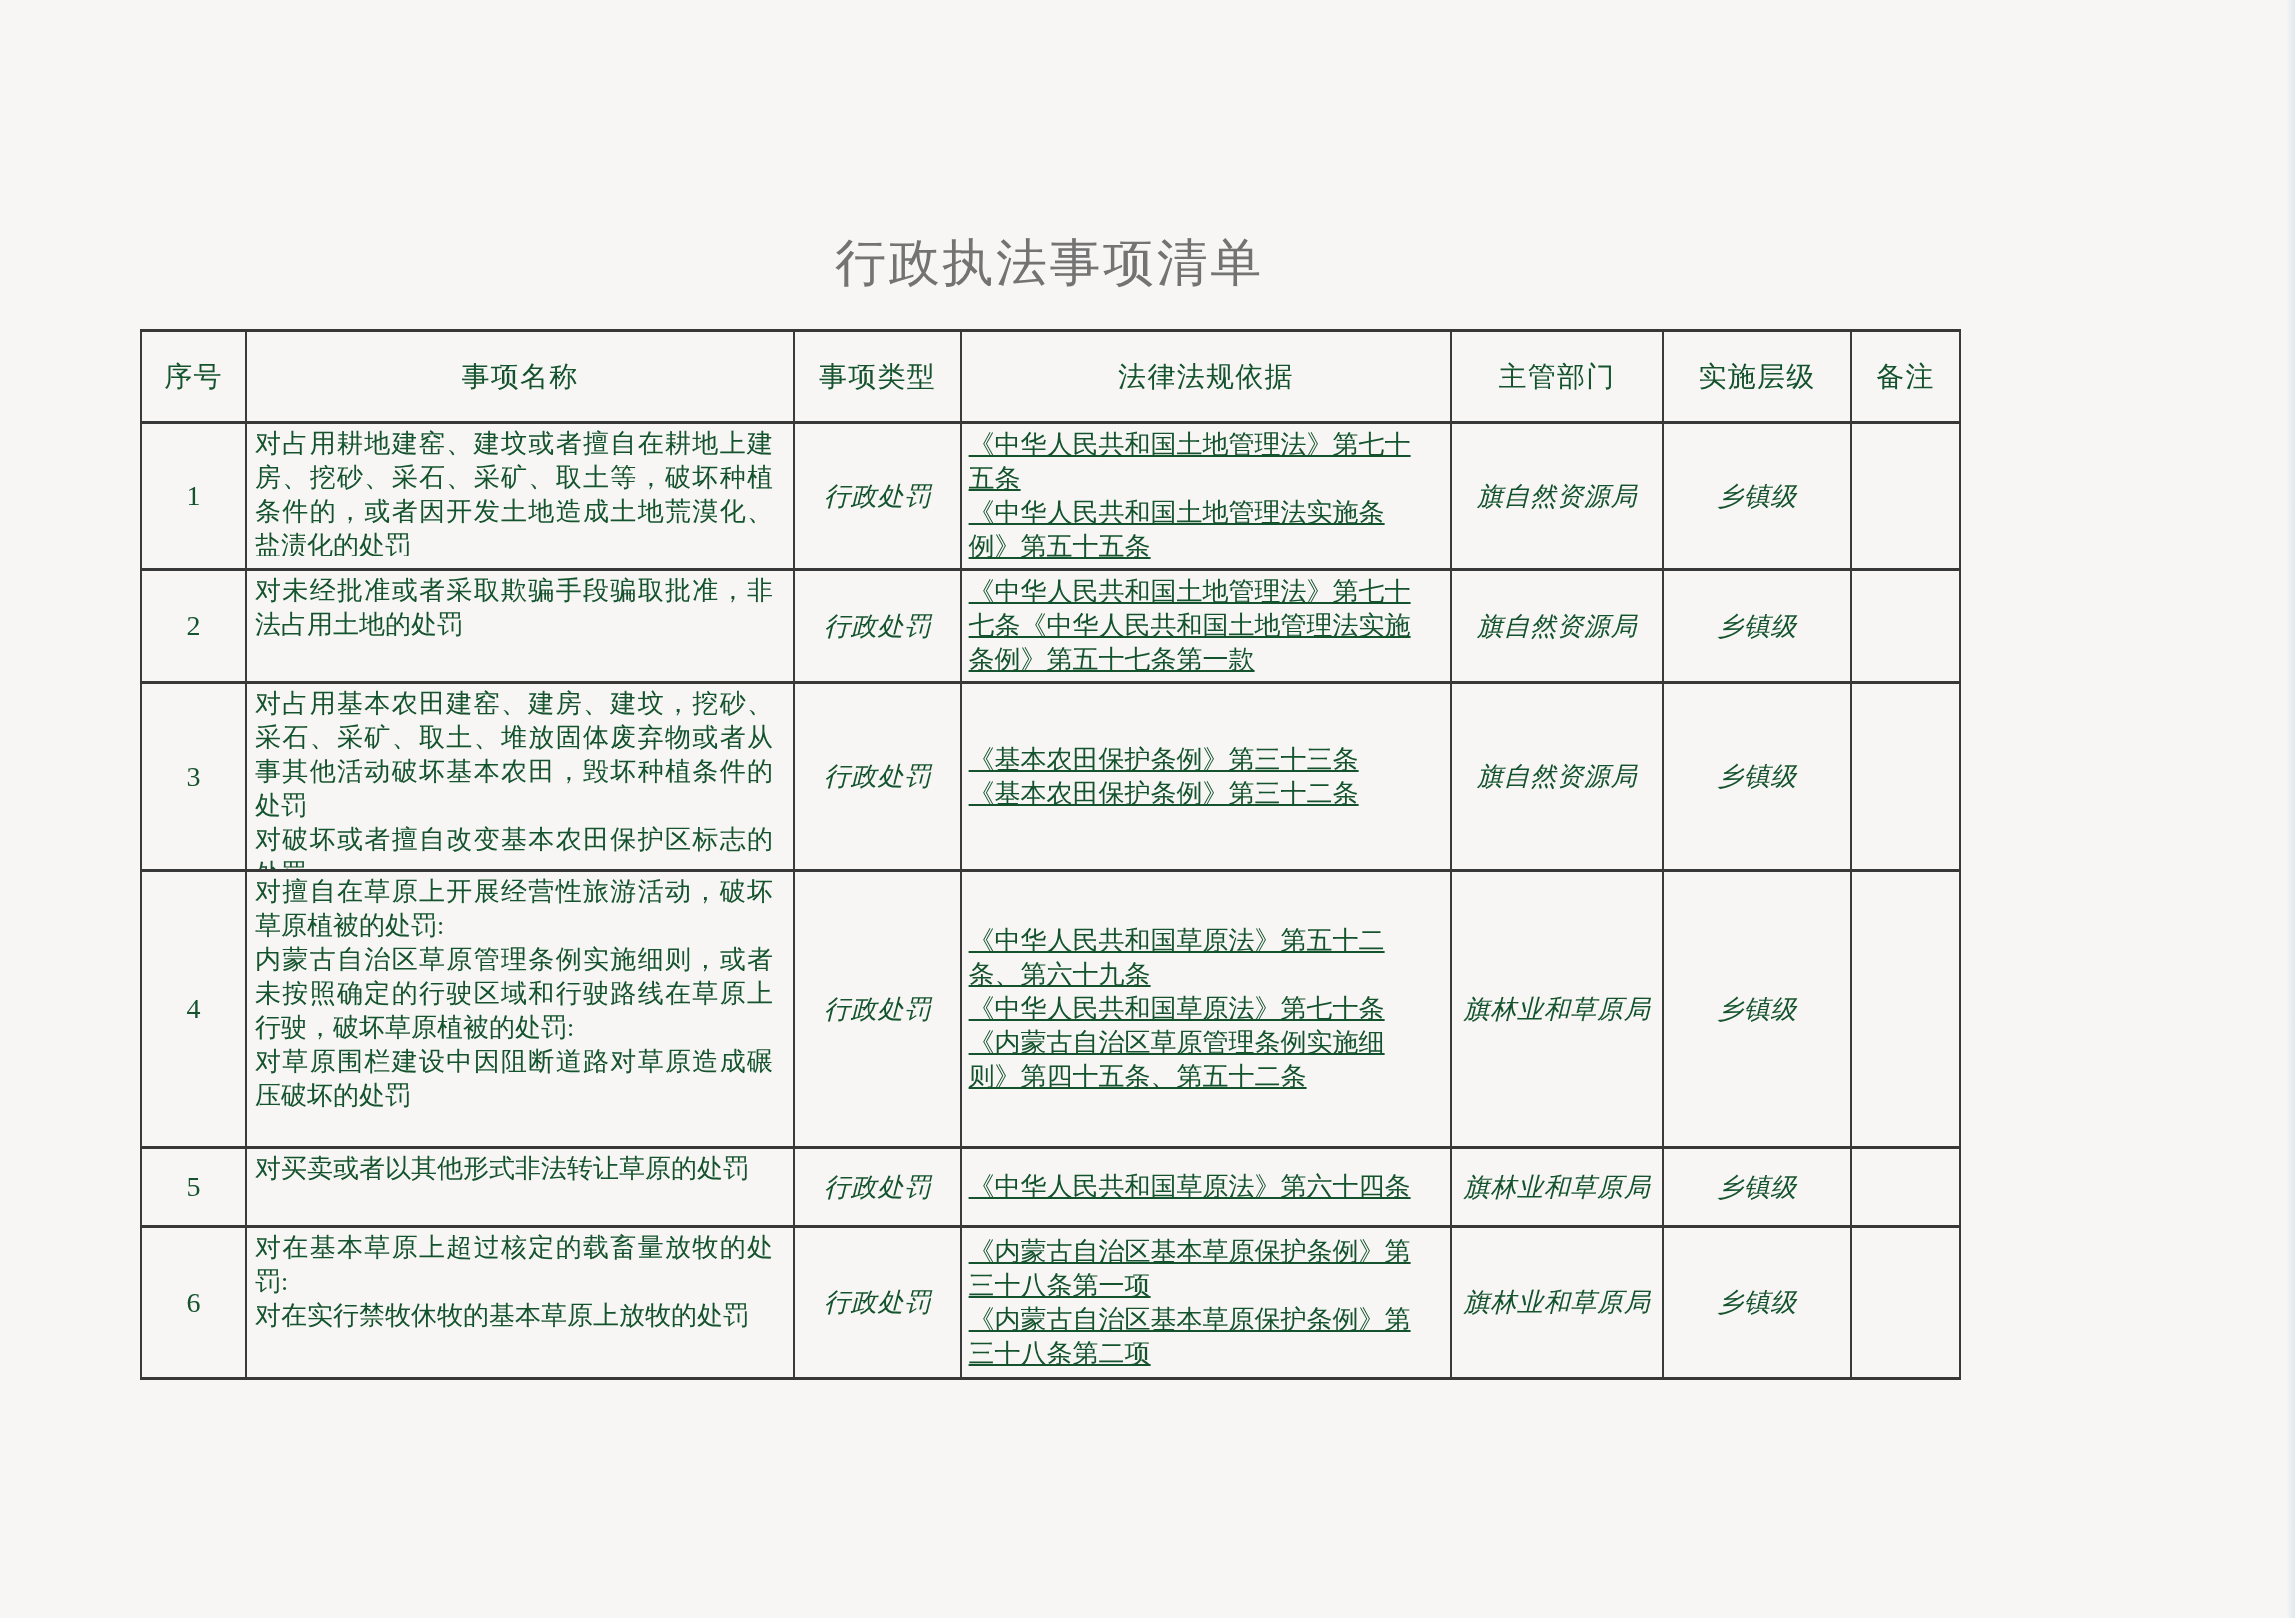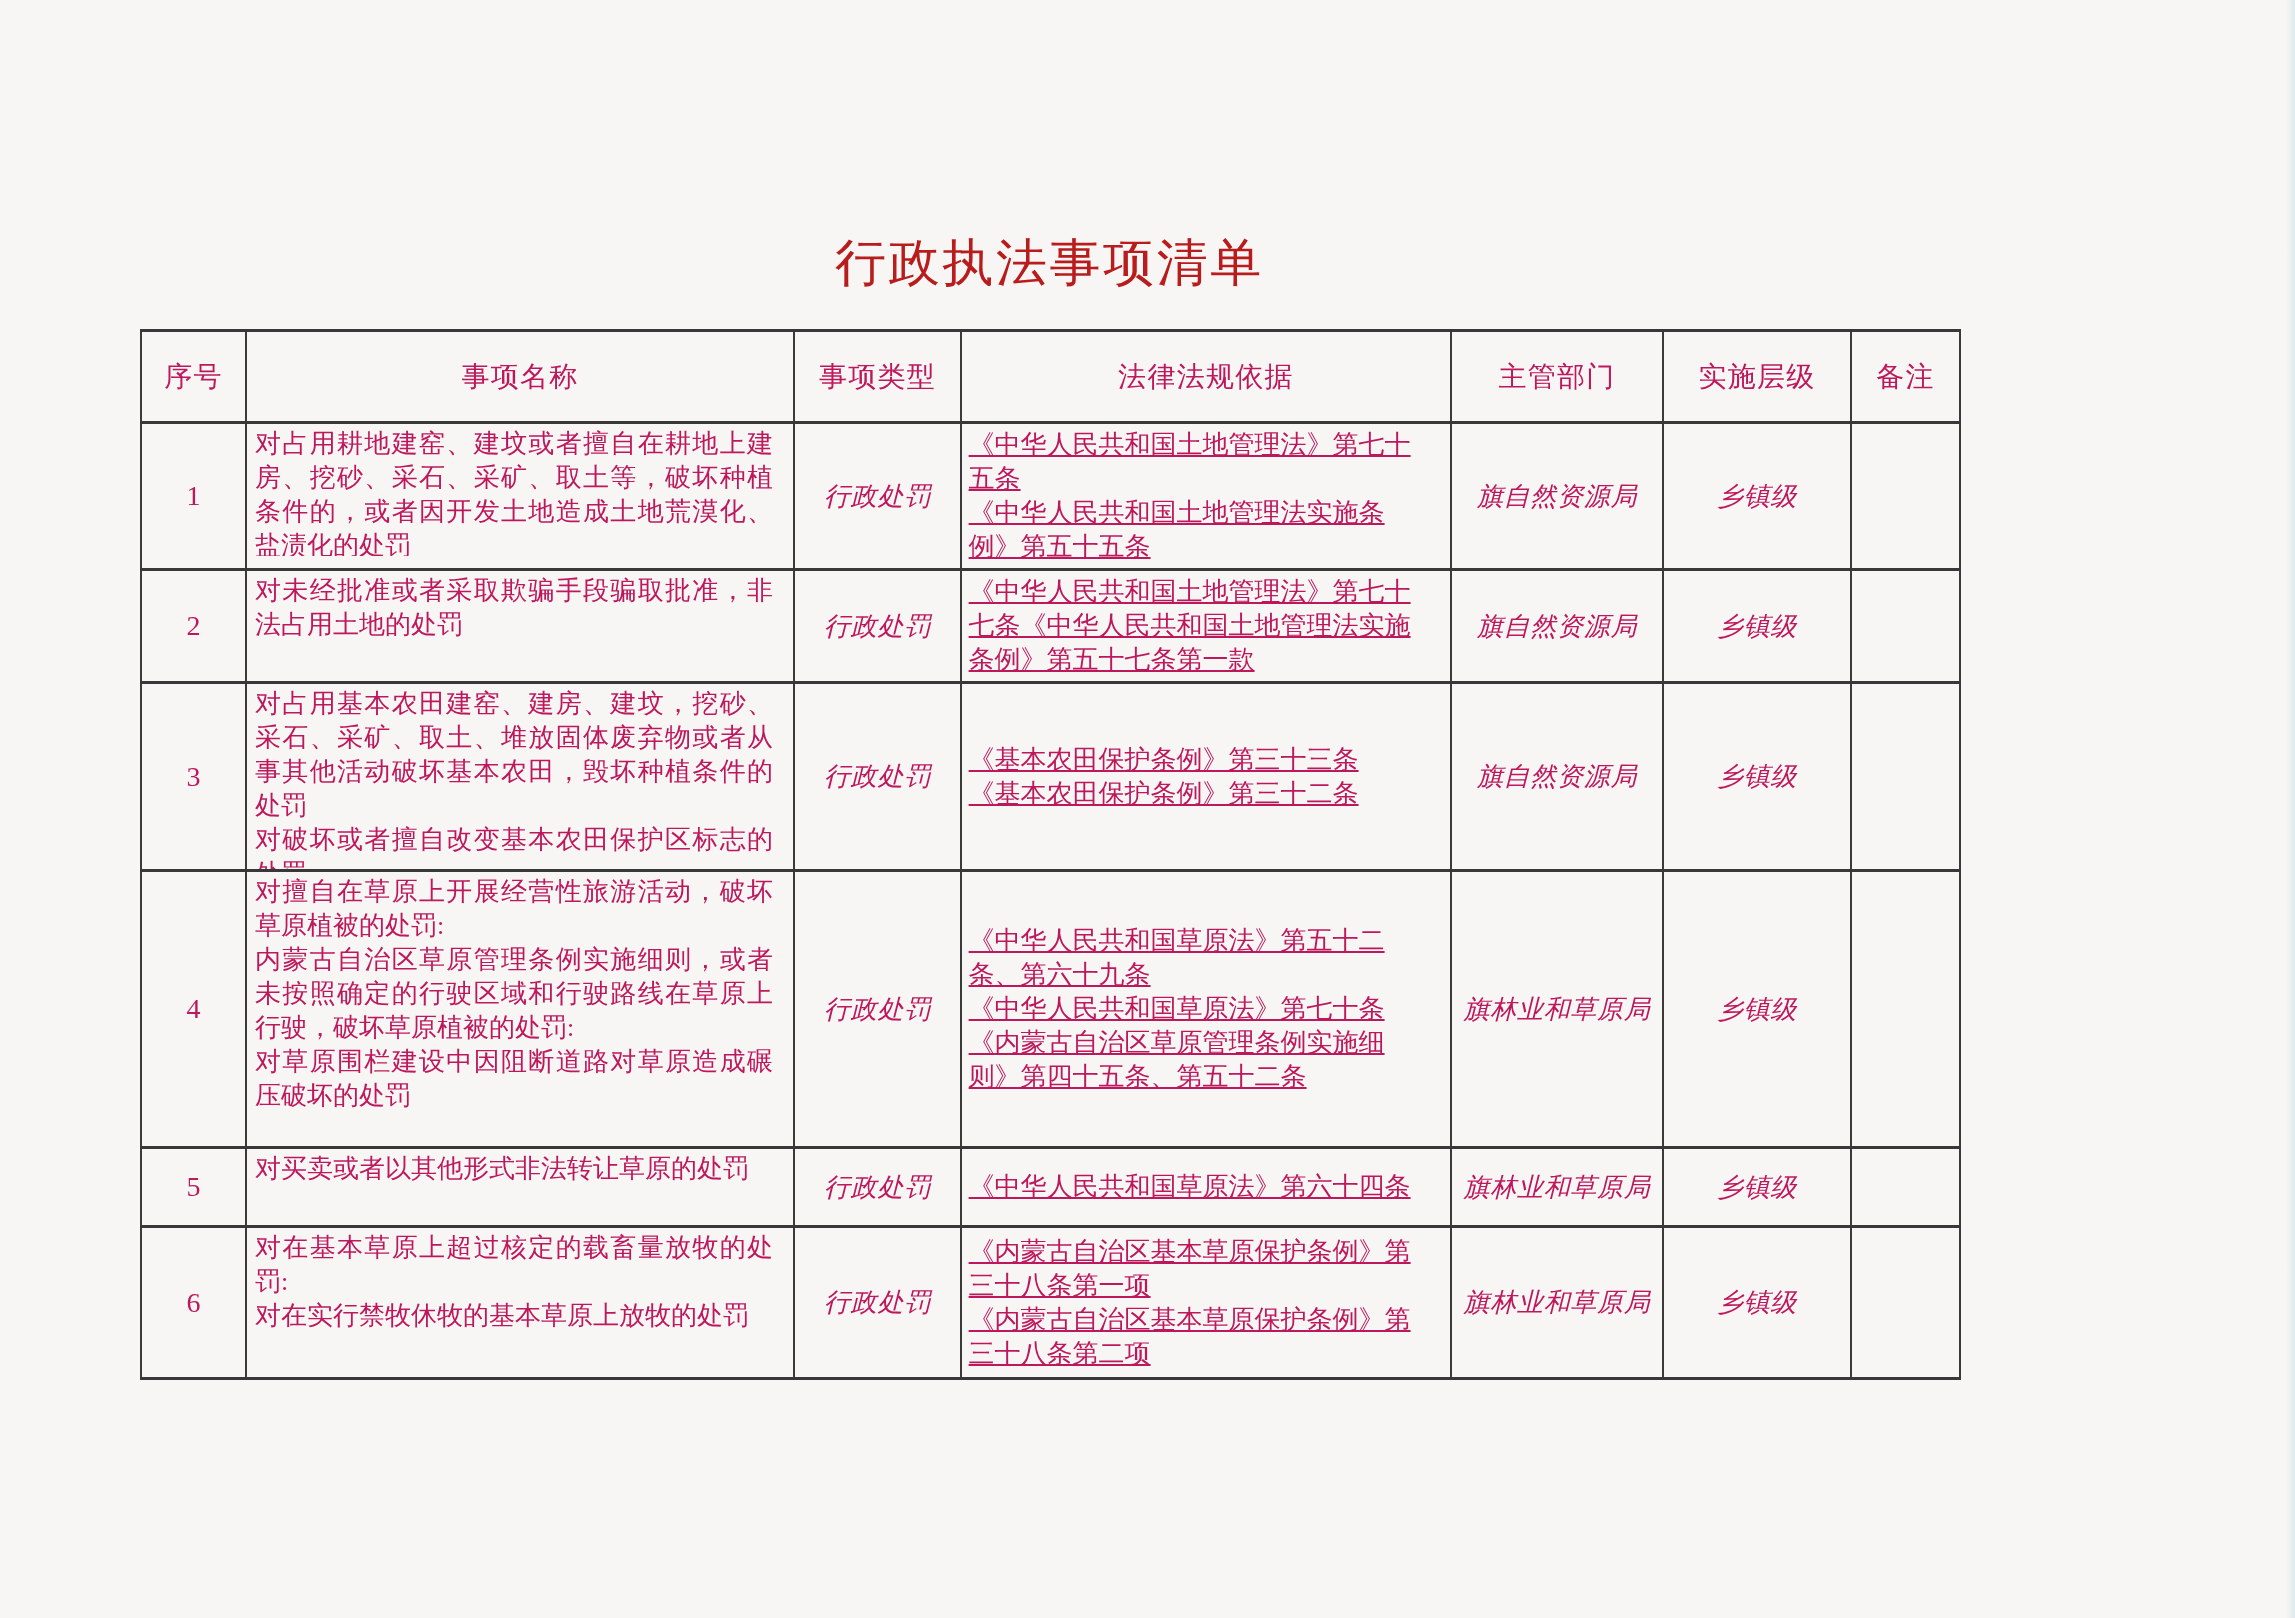--- a/index.html
+++ b/index.html
@@ -26,31 +26,31 @@
   .title {
     position: absolute;
     left: 140px;
     top: 229px;
     width: 1819px;
     margin: 0;
     text-align: center;
     font-size: 51px;
     font-weight: normal;
     letter-spacing: 2.6px;
-    color: #b91c1c;
+    color: #737373;
   }
   table.doc-table {
     position: absolute;
     left: 140px;
     top: 329px;
     width: 1819px;
     table-layout: fixed;
     border-collapse: collapse;
     font-size: 26px;
-    color: #be185d;
+    color: #14532d;
   }
   col.c0 { width: 105px; }
   col.c1 { width: 548px; }
   col.c2 { width: 167px; }
   col.c3 { width: 490px; }
   col.c4 { width: 212px; }
   col.c5 { width: 188px; }
   col.c6 { width: 109px; }
 
   .doc-table th, .doc-table td {

